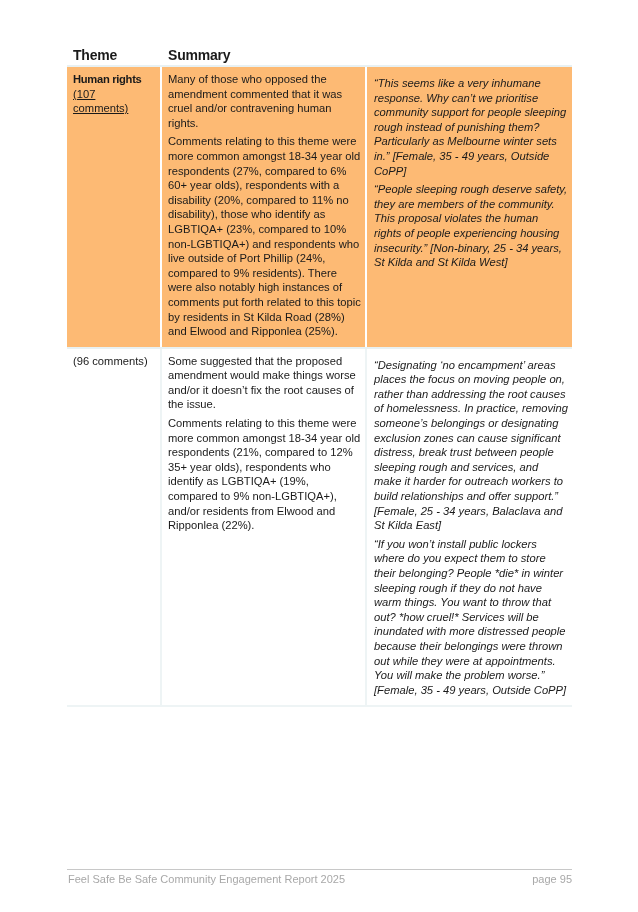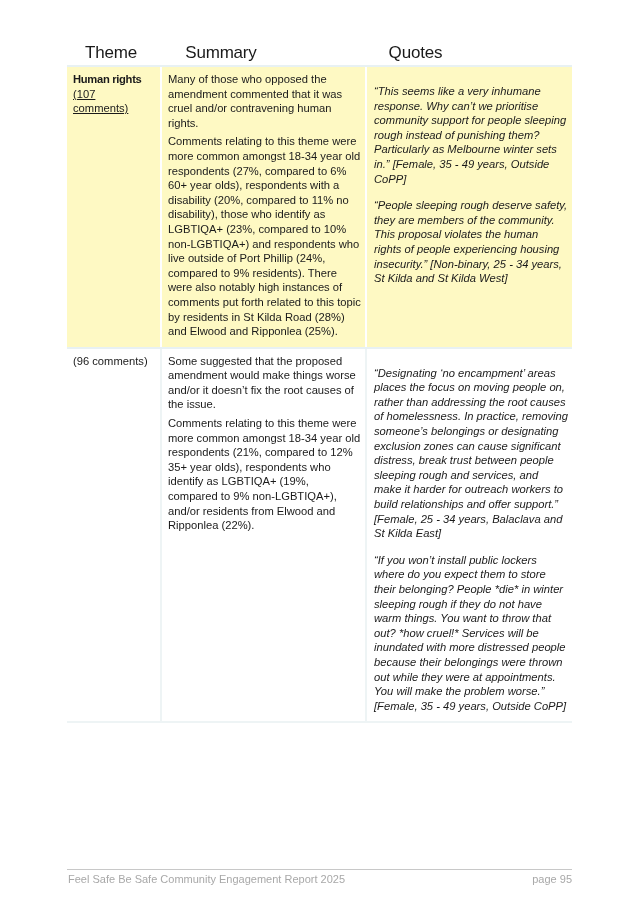--- a/index.html
+++ b/index.html
@@ -1,45 +1,44 @@
 <!DOCTYPE html>
 <html><head>
 <meta charset="utf-8">
 <style>
   html, body { margin: 0; padding: 0; background: #ffffff; }
   body { width: 638px; height: 912px; position: relative; overflow: hidden;
          font-family: "Liberation Sans", sans-serif; color: #1a1a1a; }
   .table { position: absolute; left: 67px; top: 43px; width: 505px; }
   .hdr { display: flex; height: 20px; align-items: flex-end; padding-bottom: 2px; }
-  .hdr div { font-weight: normal; font-size: 17px; letter-spacing: -0.2px; margin-left: 12px; }
+  .hdr div { font-weight: bold; font-size: 14px; letter-spacing: -0.2px; }
   .c1 { width: 95px; padding-left: 6px; box-sizing: border-box; }
   .c2 { width: 205px; padding-left: 6px; padding-right: 4px; box-sizing: border-box; }
   .c3 { width: 205px; padding-left: 7px; padding-right: 4px; box-sizing: border-box; }
   .row { display: flex; border-top: 2px solid #e8f1f3; }
-  .row.shade { background: #fef9c3; }
+  .row.shade { background: #fdba74; }
   .row .cell { padding-top: 5px; padding-bottom: 4px; font-size: 11.2px; line-height: 14.6px; }
   .row .c1 { border-right: 2px solid #ffffff; }
   .row .c2 { border-right: 2px solid #ffffff; }
   .row.plain .c1, .row.plain .c2 { border-right: 2px solid #eef4f5; }
   .theme-name { font-weight: bold; letter-spacing: -0.3px; }
   .para { margin: 0 0 4px 0; }
-  .quote { font-style: italic; margin: 12px 0 4px 0; }
+  .quote { font-style: italic; margin: 4px 0 4px 0; }
   .row.plain { border-bottom: 2px solid #eef4f5; }
   .footer-line { position: absolute; left: 67px; top: 869px; width: 505px; height: 1px; background: #c8c8c8; }
   .footer-left { position: absolute; left: 68px; top: 873px; font-size: 11px; color: #a8a8a8; }
   .footer-right { position: absolute; right: 66px; top: 873px; font-size: 11px; color: #a8a8a8; }
 </style>
 </head>
 <body>
 
 <div class="table">
   <div class="hdr">
     <div class="c1">Theme</div>
     <div class="c2">Summary</div>
-    <div class="c3">Quotes</div>
   </div>
 
   <div class="row shade">
     <div class="cell c1">
       <div class="theme-name">Human rights</div>
       <div style="width:62px;text-decoration:underline;">(107 comments)</div>
     </div>
     <div class="cell c2">
       <p class="para">Many of those who opposed the amendment commented that it was cruel and/or contravening human rights.</p>
       <p class="para">Comments relating to this theme were more common amongst 18-34 year old respondents (27%, compared to 6% 60+ year olds), respondents with a disability (20%, compared to 11% no disability), those who identify as LGBTIQA+ (23%, compared to 10% non-LGBTIQA+) and respondents who live outside of Port Phillip (24%, compared to 9% residents). There were also notably high instances of comments put forth related to this topic by residents in St Kilda Road (28%) and Elwood and Ripponlea (25%).</p>

